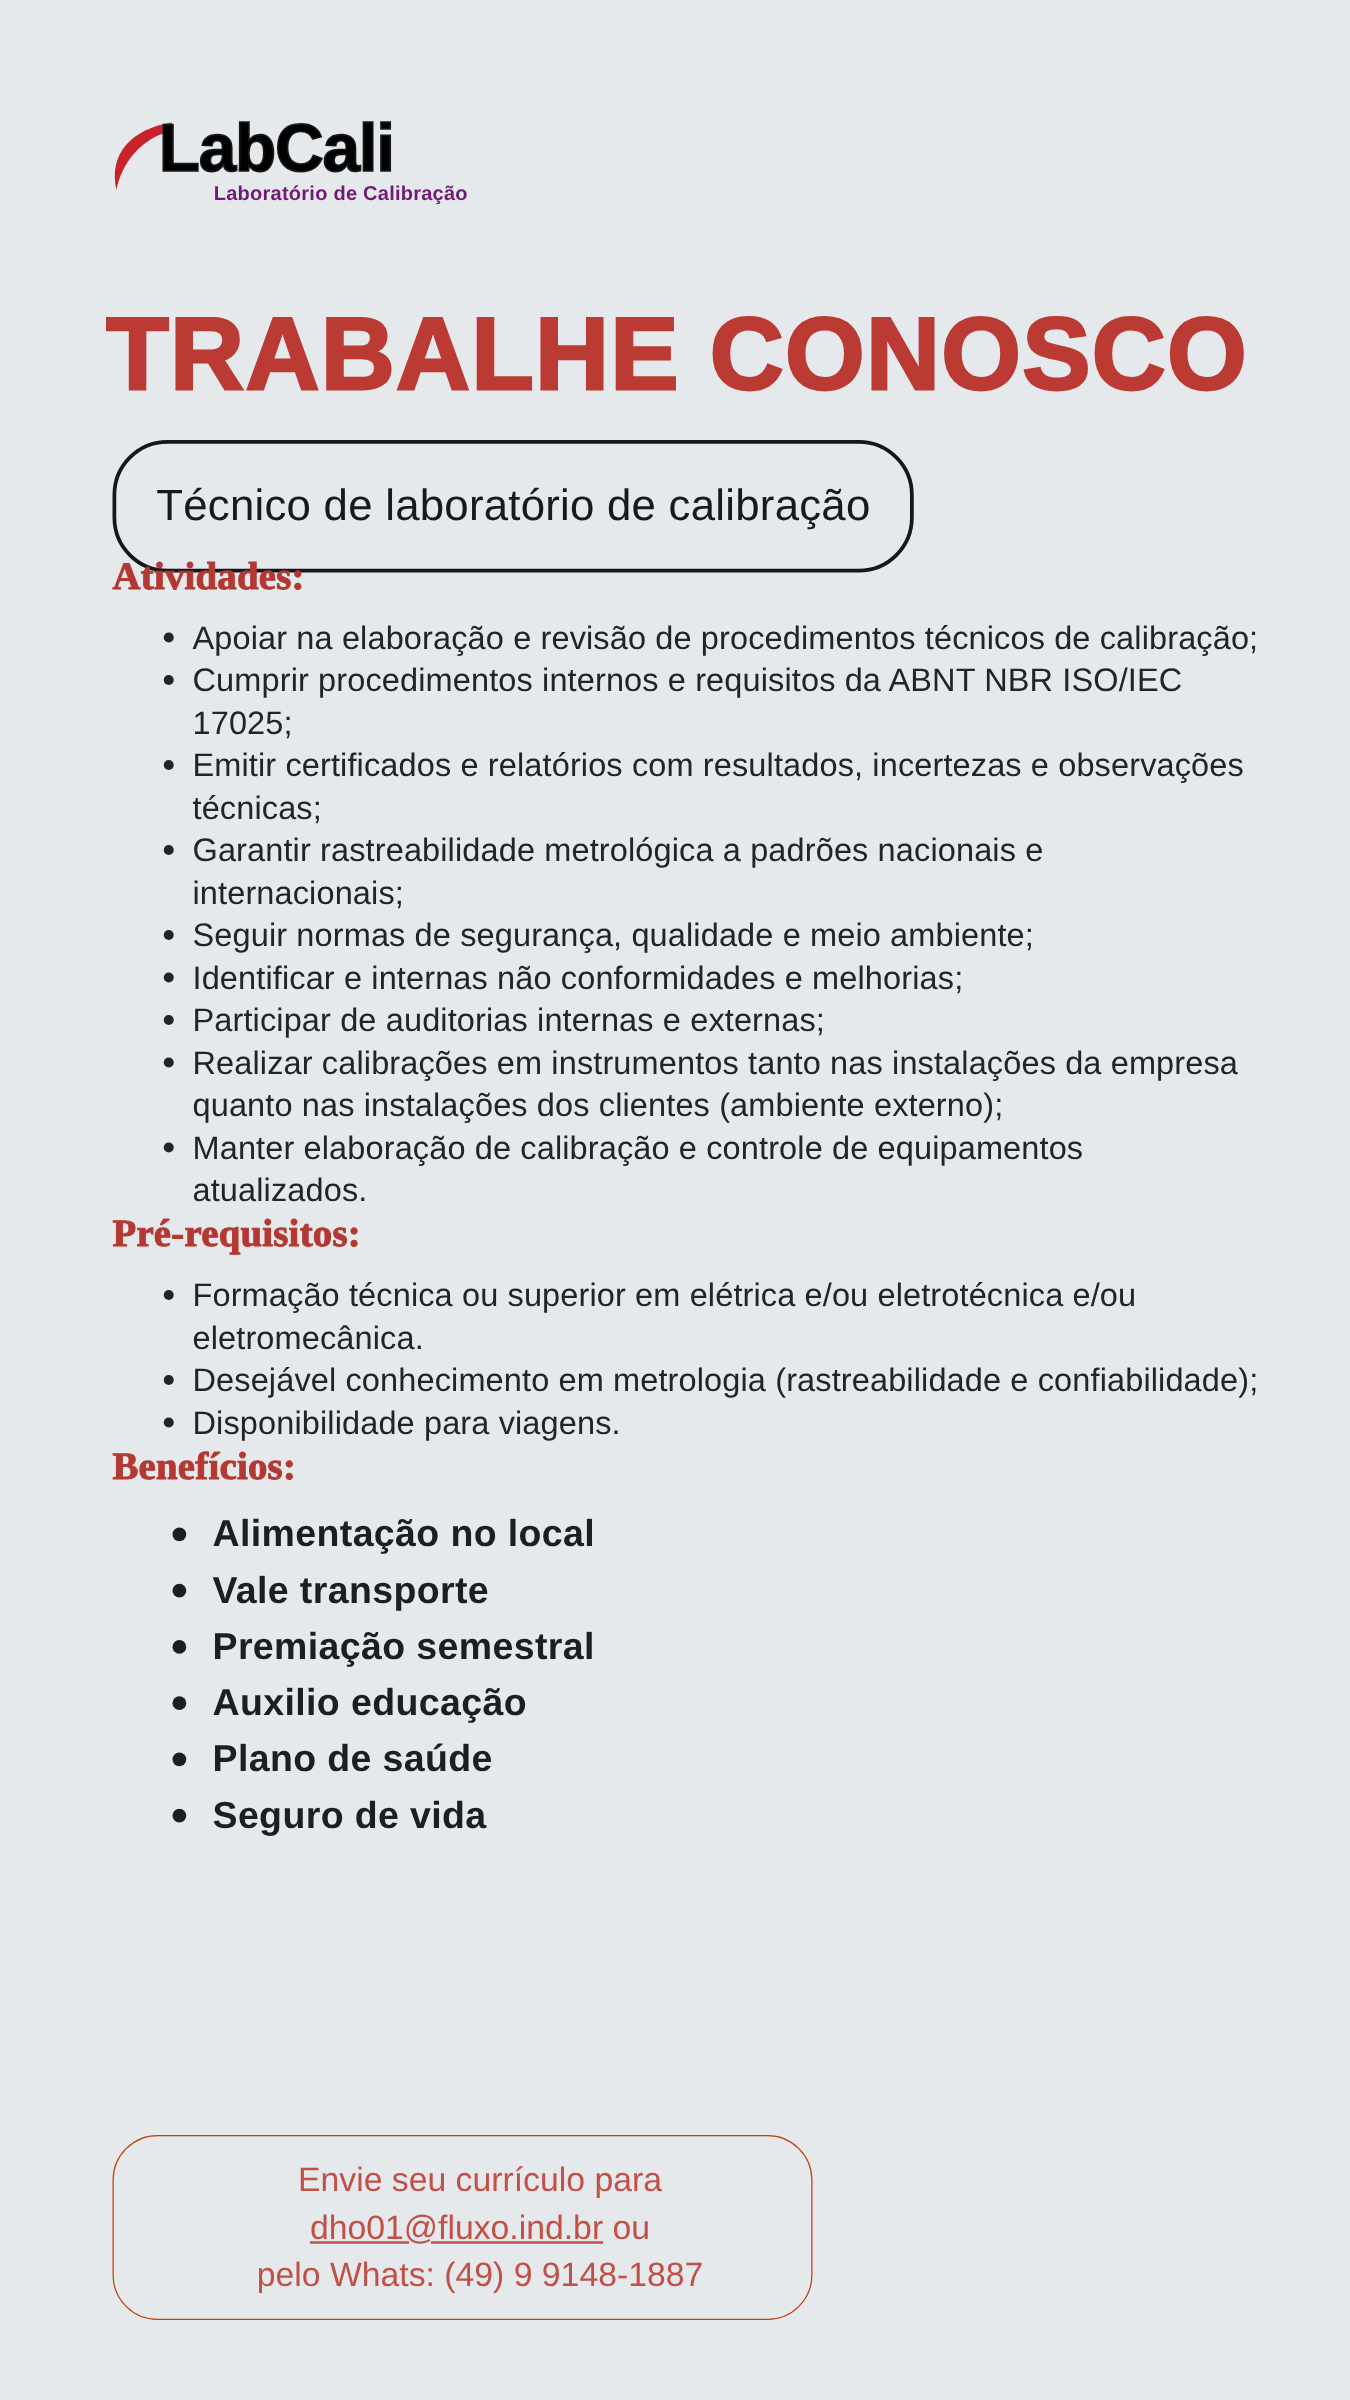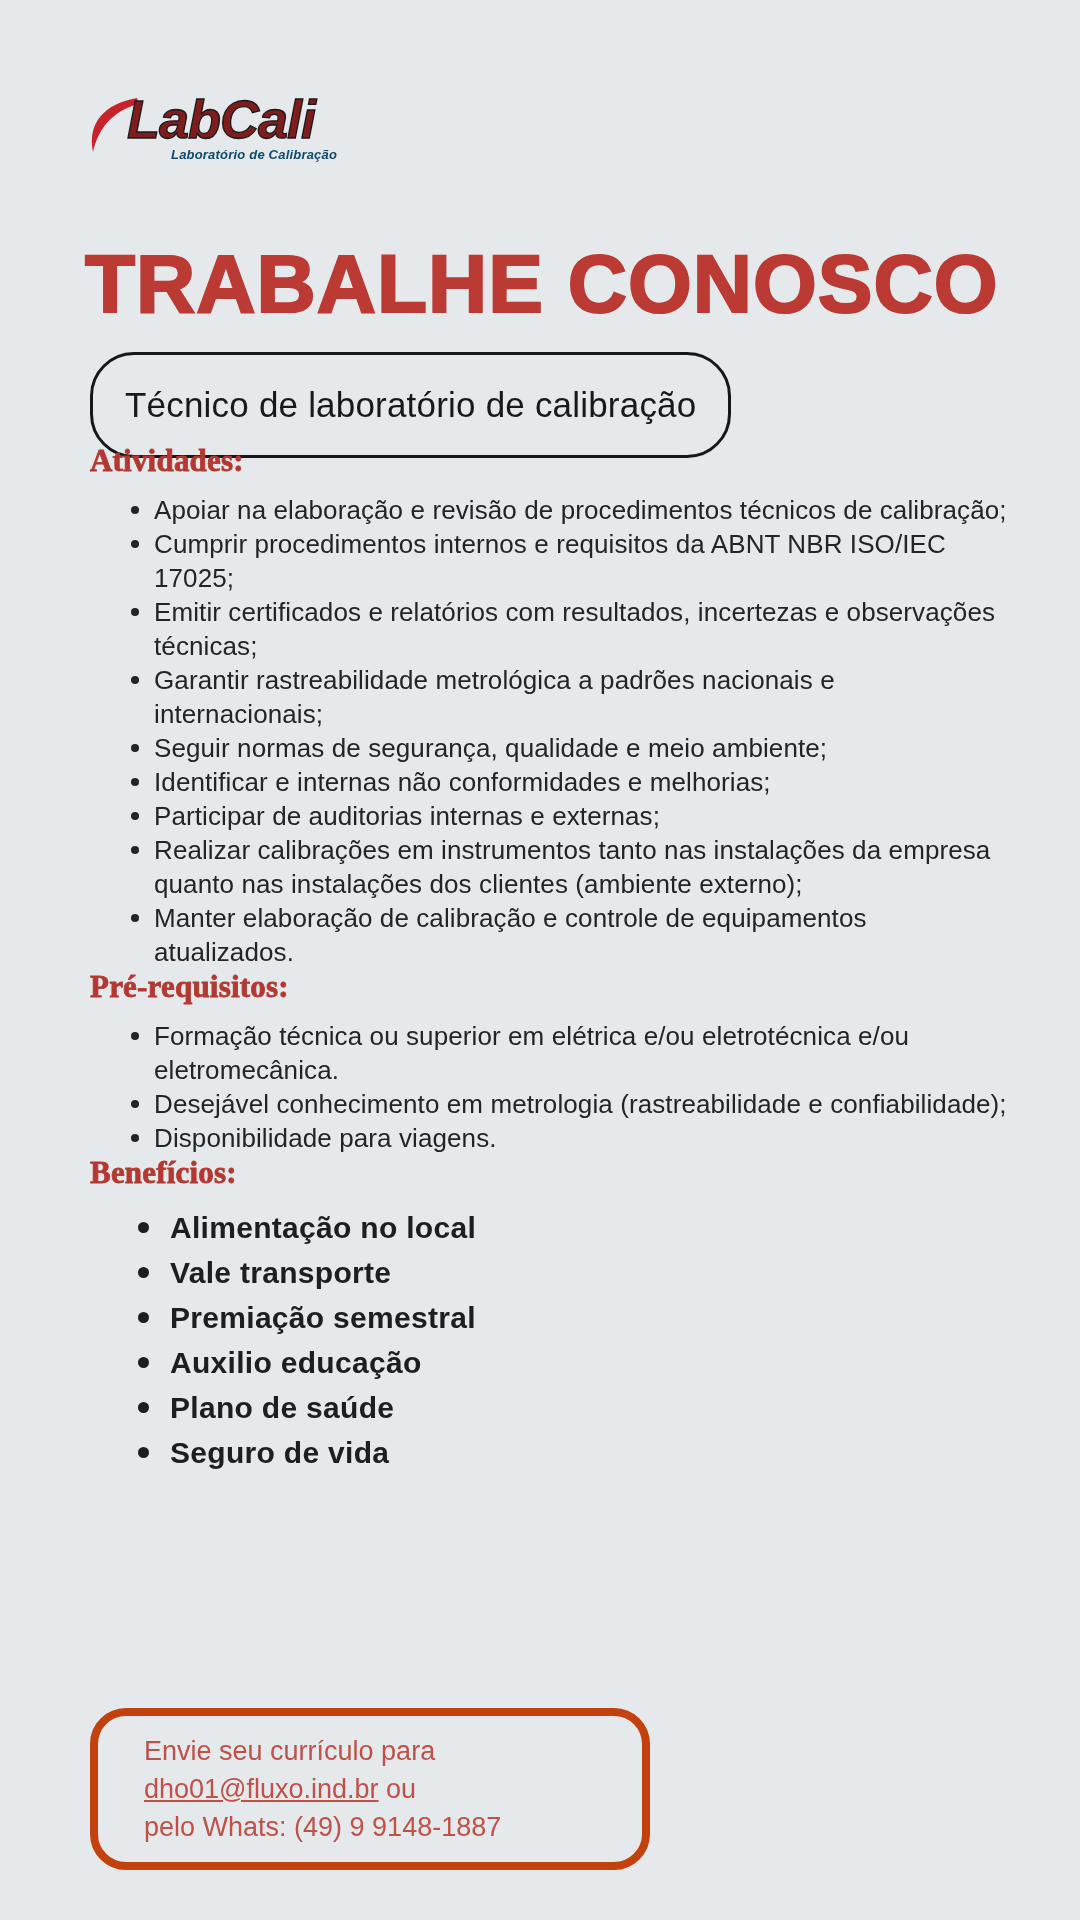--- a/index.html
+++ b/index.html
@@ -10,27 +10,27 @@
     font-family: "Liberation Sans", sans-serif;
     color: #1f2328;
     overflow: hidden;
   }
 
   
   .logo { position: absolute; left: 85px; top: 92px; }
   .logo-row { display: flex; align-items: flex-start; }
   .logo-swoosh { width: 54px; height: 62px; margin-right: -12px; margin-top: 2px; flex: 0 0 auto; }
   .logo-name {
-    font-size: 54px; font-weight: 700; font-style: italic;
-    color: #7f1d1d; letter-spacing: -1px; line-height: 1;
+    font-size: 54px; font-weight: 700; 
+    color: #000000; letter-spacing: -1px; line-height: 1;
     -webkit-text-stroke: 1.3px #17191c;
   }
   .logo-tagline {
-    font-size: 13px; font-weight: 700; font-style: italic;
-    color: #0c4a6e; margin: 1px 0 0 44px; letter-spacing: 0.2px;
+    font-size: 16px; font-weight: 700; 
+    color: #701a75; margin: 1px 0 0 44px; letter-spacing: 0.2px;
   }
 
   
   .page-title {
     position: absolute; left: 85px; top: 243px; margin: 0;
     font-size: 82px; font-weight: 700; line-height: 1;
     color: #bb3a34; letter-spacing: 1px;
     -webkit-text-stroke: 2.2px #bb3a34;
     white-space: nowrap;
   }
@@ -76,22 +76,22 @@
   ul.benefits-list li::before {
     content: ""; position: absolute; left: 0; top: 17px;
     width: 11px; height: 11px; border-radius: 50%; background: #1b1e22;
   }
 
   
   .contact-box {
     position: absolute; left: 90px; top: 1708px;
     width: 560px; box-sizing: border-box;
     padding: 16px 18px 16px 46px;
-    border: 8px solid #c2410c; border-radius: 36px;
-    font-size: 27px; line-height: 38px; color: #c05048;
+    border: 1px solid #c2410c; border-radius: 36px;
+    font-size: 27px; line-height: 38px; color: #c05048; text-align: center;
   }
   .contact-box p { margin: 0; }
   .email-link { color: #c05048; text-decoration: underline; cursor: pointer; }
 </style>
 </head>
 <body>
 
 <div class="logo">
   <div class="logo-row">
     <svg class="logo-swoosh" viewBox="0 0 60 64" aria-hidden="true">

